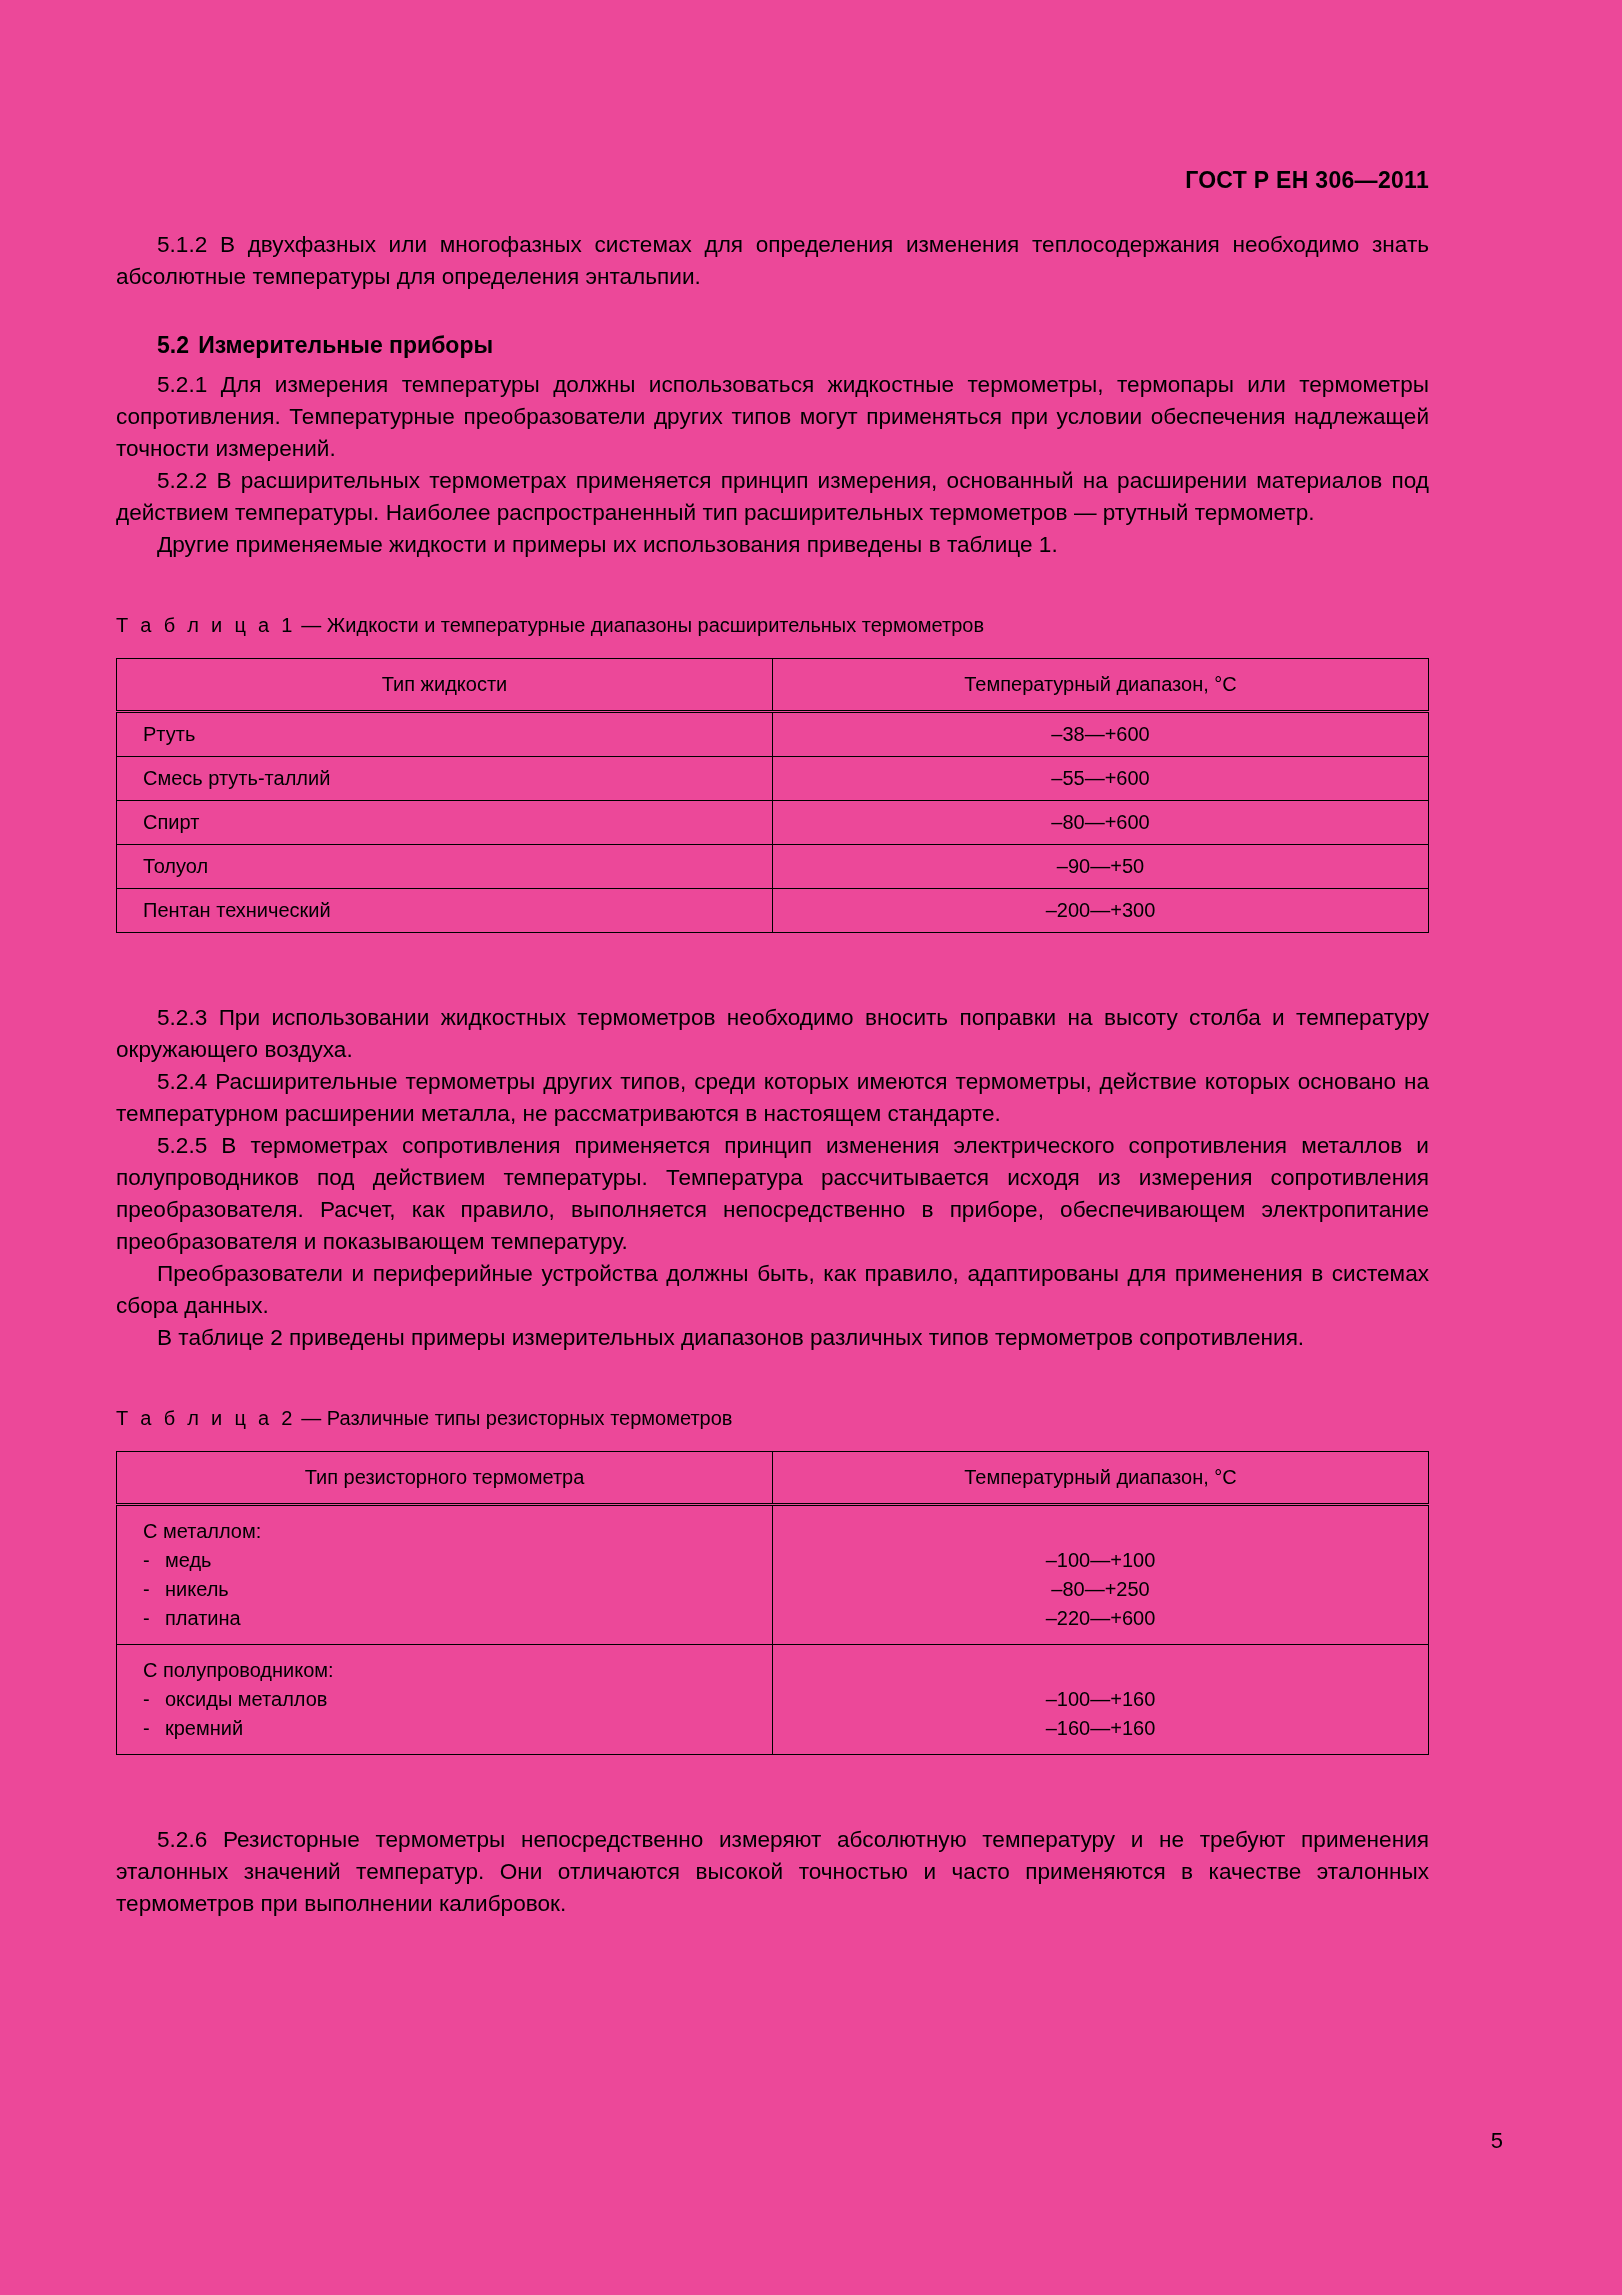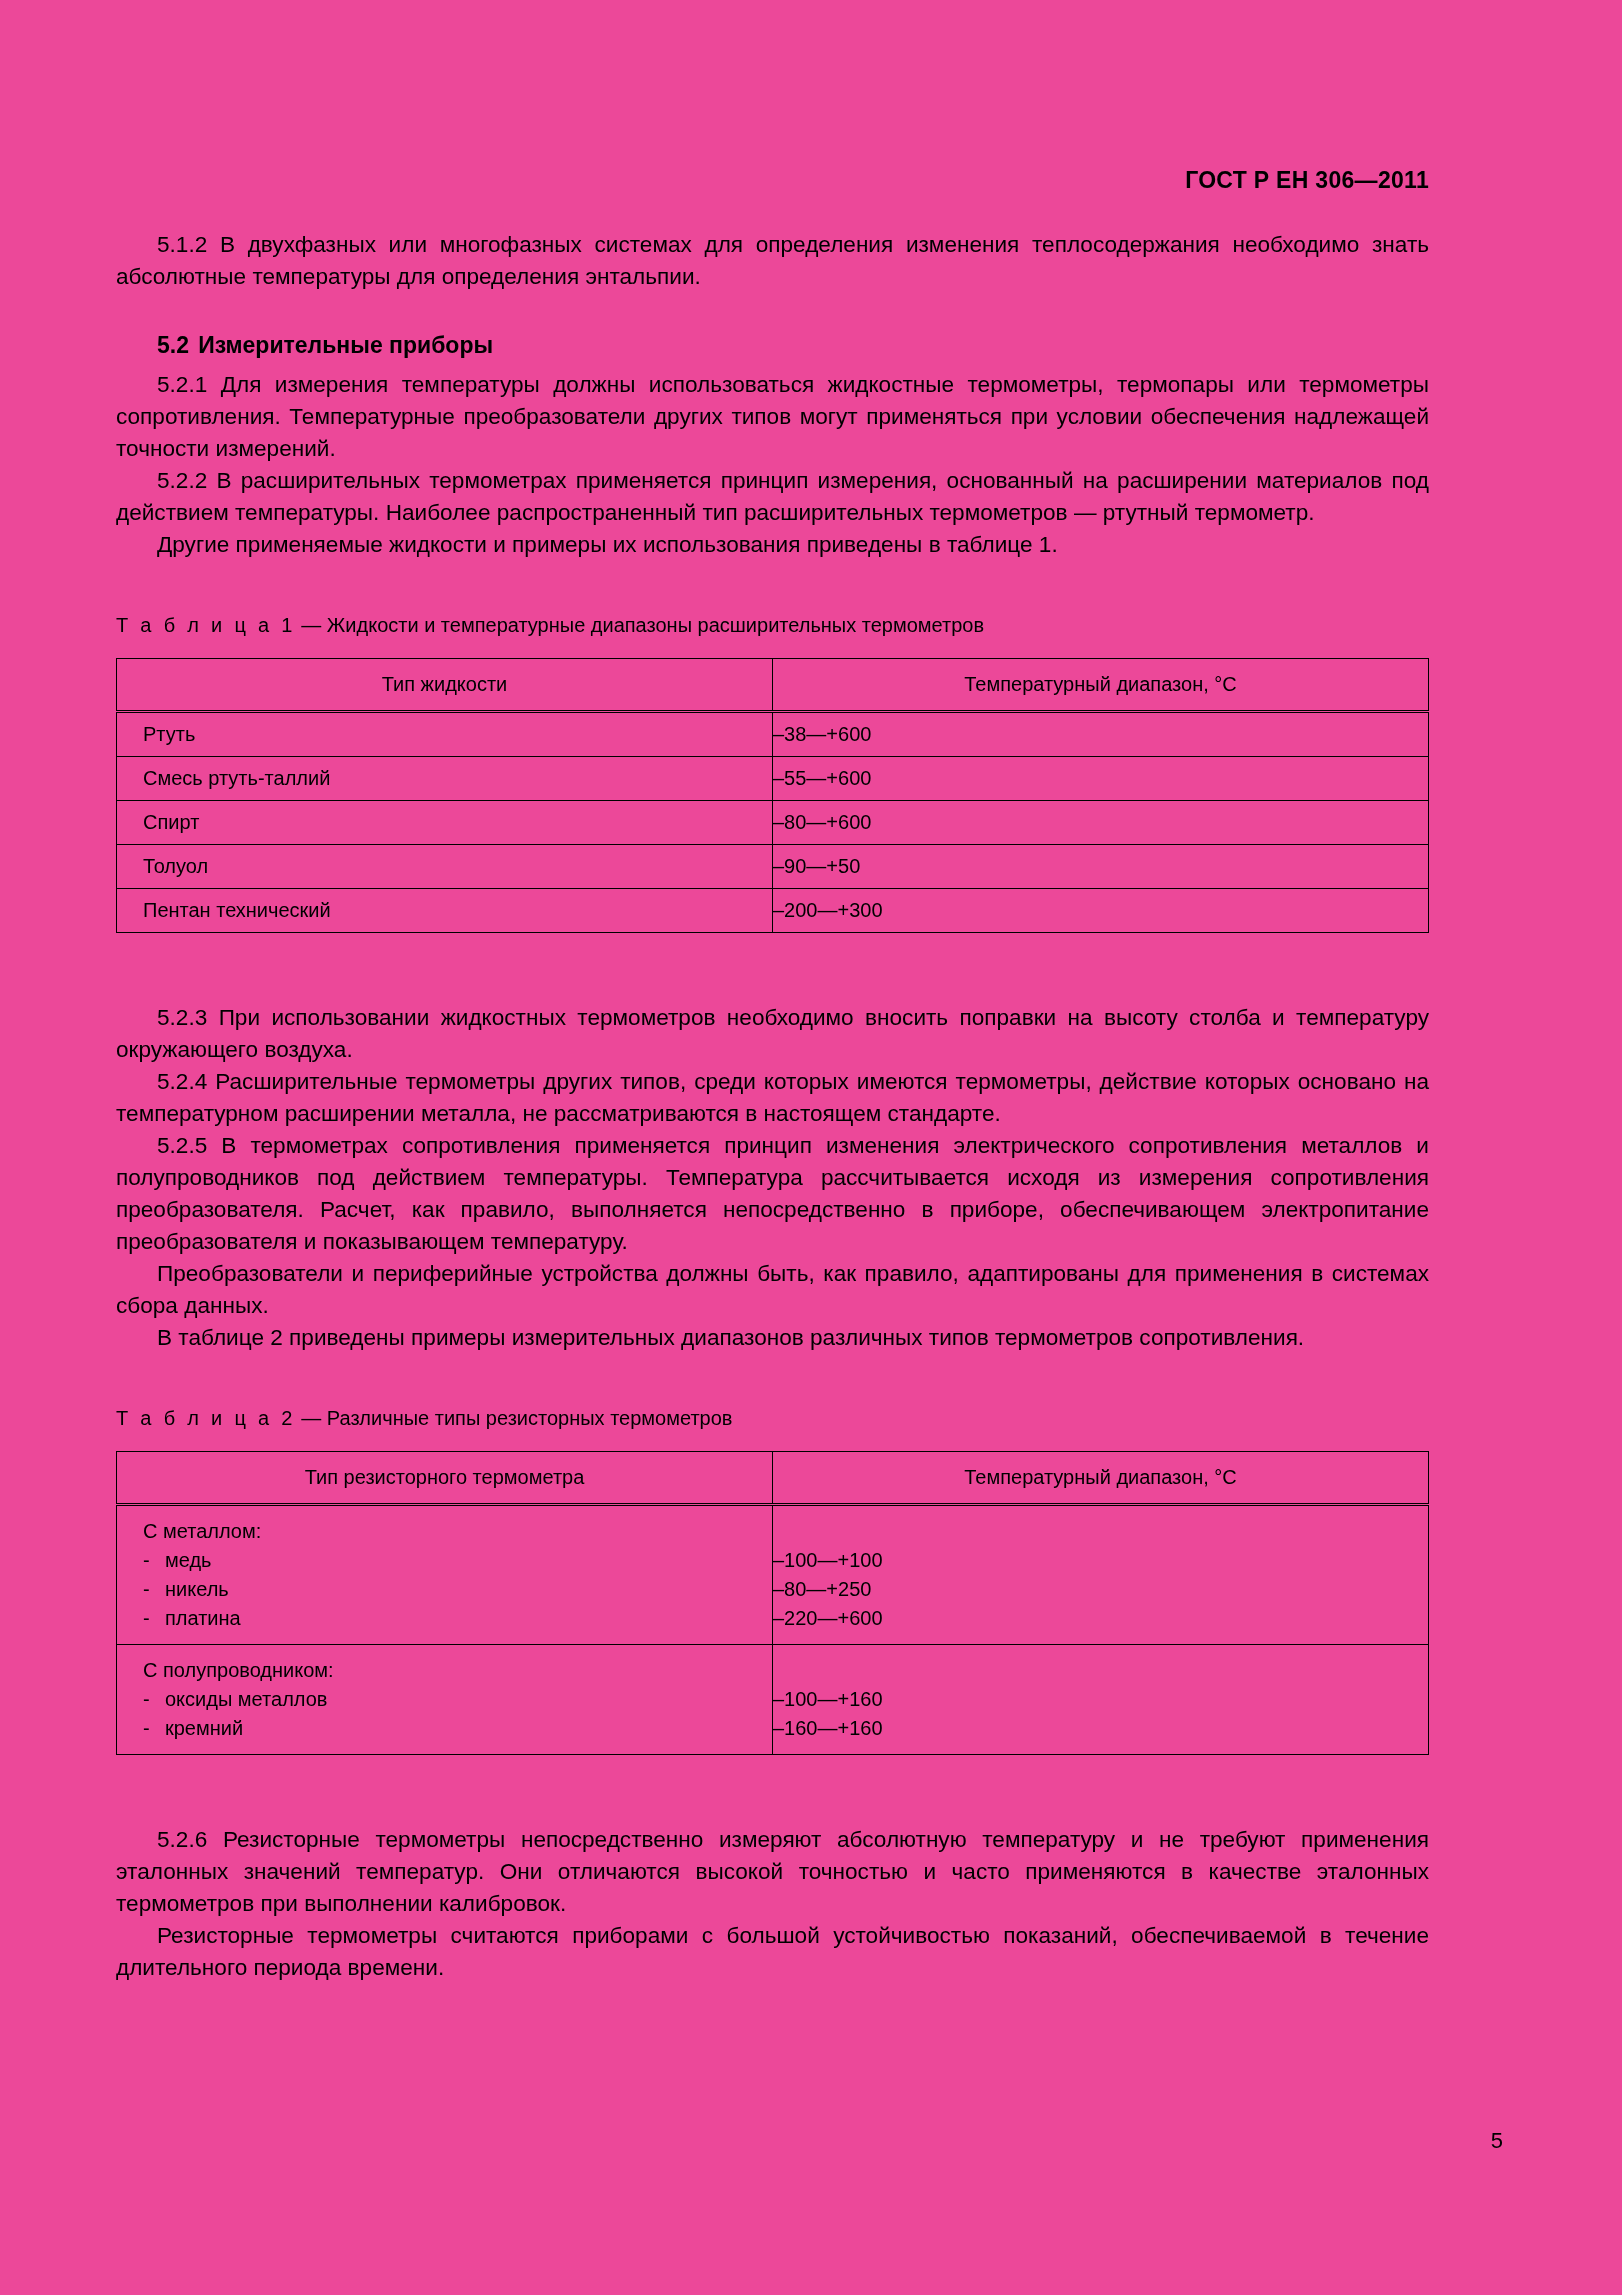--- a/index.html
+++ b/index.html
@@ -103,21 +103,21 @@
   }
   table.gost tbody tr:first-child td {
     border-top: 3.3px double #000;
   }
   table.gost td.left {
     text-align: left;
     padding-left: 26px;
     height: 43px;
   }
   table.gost td.center {
-    text-align: left;
+    text-align: center;
   }
   table.gost td.multi {
     padding-top: 10.5px;
     padding-bottom: 10.5px;
     vertical-align: top;
   }
   table.gost td.multi.left { padding-left: 26px; }
   .sub-line { line-height: 29px; }
   .sub-line .dash { display: inline-block; width: 22px; }
   .grp-head { line-height: 30px; }
@@ -248,20 +248,19 @@
             <div class="sub-line">–160—+160</div>
           </td>
         </tr>
       </tbody>
     </table>
 
     <div class="gap-xl"></div>
     <div class="gap-md"></div>
 
     <p class="indent">5.2.6  Резисторные термометры непосредственно измеряют абсолютную температуру и не требуют применения эталонных значений температур. Они отличаются высокой точностью и часто применяются в качестве эталонных термометров при выполнении калибровок.</p>
-    <p class="indent">Резисторные термометры считаются приборами с большой устойчивостью показаний, обеспечиваемой в течение длительного периода времени.</p>
 
   </div>
 
   <div class="page-num">5</div>
 
 </div>
 
 
 </body></html>

